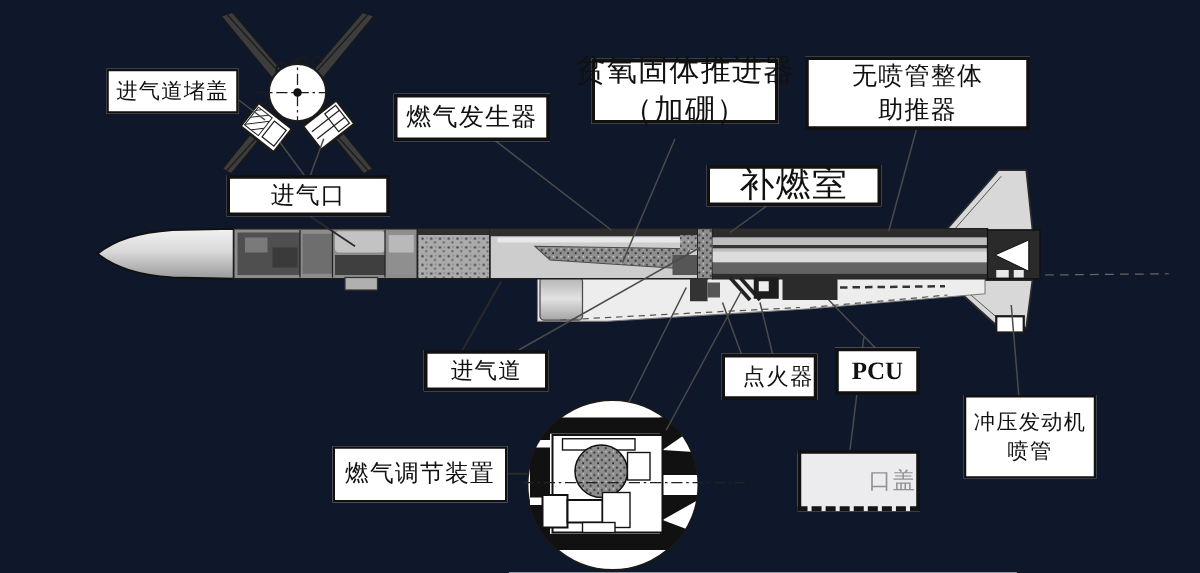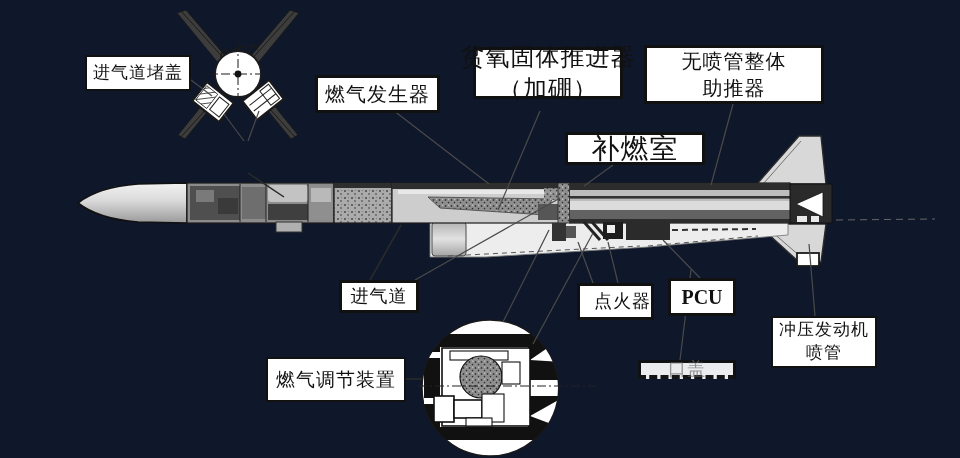--- a/index.html
+++ b/index.html
@@ -199,57 +199,60 @@
     <line x1="700" y1="278" x2="663" y2="240"></line>
     <line x1="680" y1="360" x2="691" y2="270"></line>
     <line x1="815" y1="316" x2="809" y2="244"></line>
   </g>
 </svg>
 
   <div class="label-box thin" style="left:85px;top:55px;width:106px;height:36px;font-size:17px;">
     <span>进气道堵盖</span>
   </div>
 
+  <div class="label-box" style="left:181px;top:140px;width:131px;height:33px;font-size:19px;">
+    <span>进气口</span>
+  </div>
 
   <div class="label-box" style="left:315px;top:59px;width:125px;height:38px;font-size:20px;margin-top:16px;">
     <span>燃气发生器</span>
   </div>
 
   <div class="label-box" style="left:473px;top:47px;width:150px;height:52px;font-size:24px;">
     <span>贫氧固体推进器</span>
     <span>（加硼）</span>
   </div>
 
   <div class="label-box" style="left:644px;top:45px;width:180px;height:59px;font-size:20px;">
     <span>无喷管整体</span>
     <span>助推器</span>
   </div>
 
   <div class="label-box" style="left:565px;top:132px;width:140px;height:33px;font-size:28px;">
     <span>补燃室</span>
   </div>
 
-  <div class="label-box" style="left:339px;top:280px;width:80px;height:33px;font-size:18px;">
+  <div class="label-box" style="left:339px;top:280px;width:100px;height:33px;font-size:18px;">
     <span>进气道</span>
   </div>
 
   <div class="label-box thin" style="left:266px;top:357px;width:140px;height:45px;font-size:19px;">
     <span>燃气调节装置</span>
   </div>
 
   <div class="label-box" style="left:577px;top:283px;width:77px;height:37px;font-size:18px;align-items:flex-end;">
     <span>点火器</span>
   </div>
 
   <div class="label-box" style="left:668px;top:278px;width:68px;height:38px;font-size:20px;font-weight:bold;letter-spacing:0;">
     <span>PCU</span>
   </div>
 
-  <div class="label-box faded" style="left:638px;top:360px;width:98px;height:19px;font-size:18px;">
+  <div class="label-box faded" style="left:638px;top:360px;width:98px;height:49px;font-size:18px;align-items:flex-end;">
     <span>口盖</span>
   </div>
 
-  <div class="label-box thin" style="left:771px;top:316px;width:106px;height:52px;font-size:17px;align-items:center;">
+  <div class="label-box thin" style="left:771px;top:316px;width:106px;height:67px;font-size:17px;align-items:center;">
     <span>冲压发动机</span>
     <span>喷管</span>
   </div>
 
 </div>
 
 </body></html>

